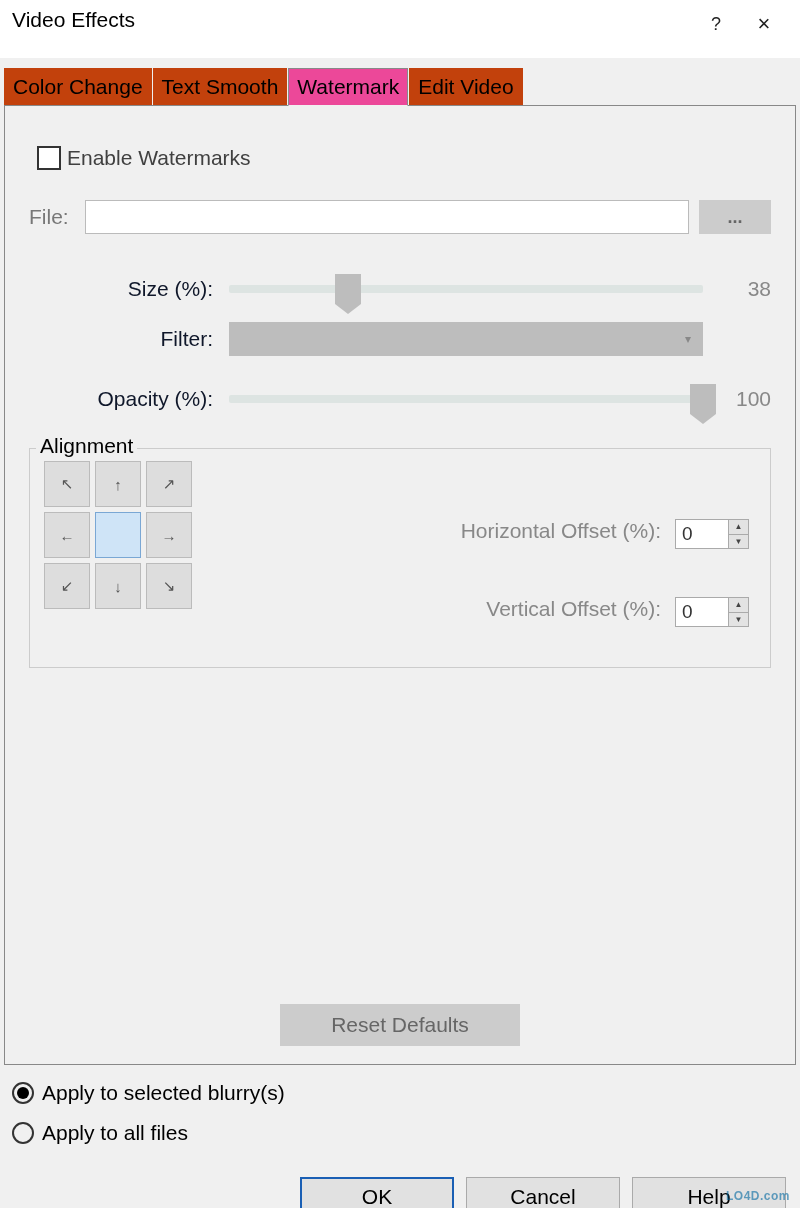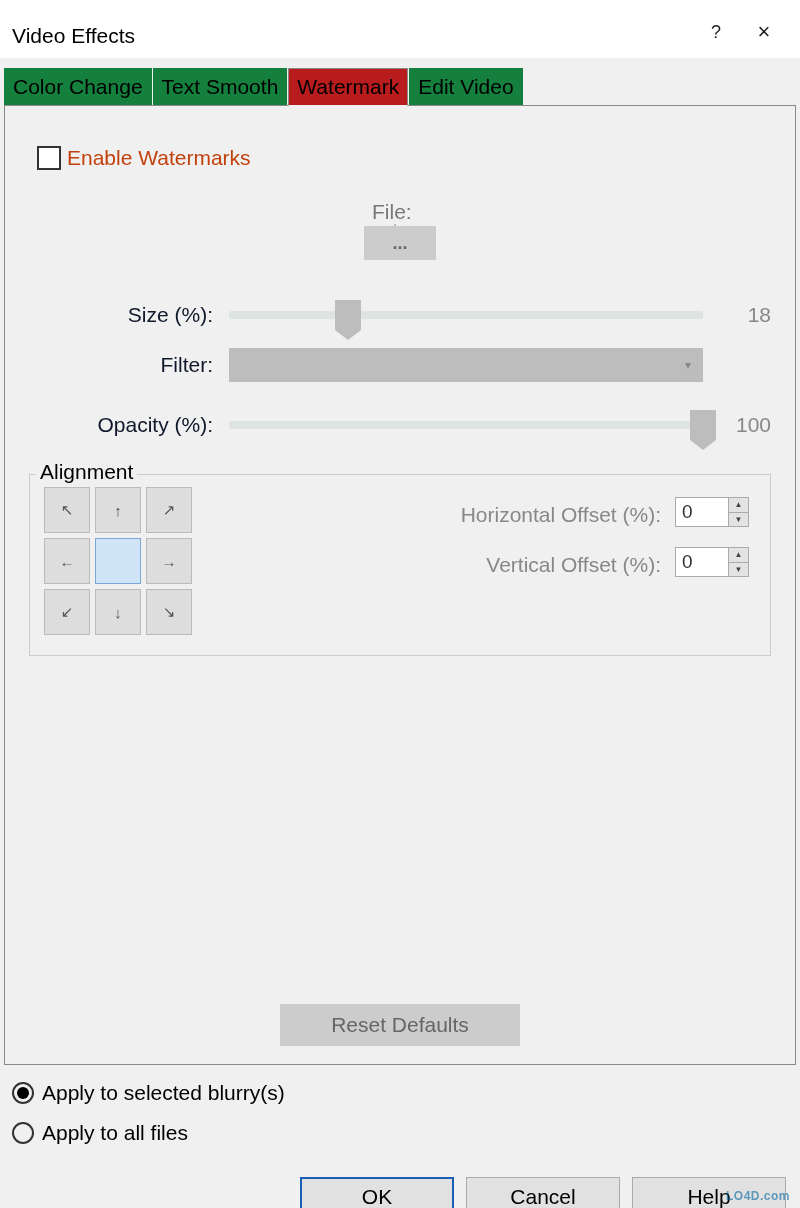--- a/index.html
+++ b/index.html
@@ -1,36 +1,36 @@
 <!DOCTYPE html>
 <html><head>
 <meta charset="utf-8">
 <style>
 * { box-sizing: border-box; font-family: "Segoe UI", Arial, sans-serif; }
 body { margin: 0; background: #fff; width: 800px; height: 1208px; overflow: hidden; position: relative; }
 
-.titlebar { display: flex; align-items: flex-end; padding: 16px 12px 16px 12px; background: #fff; }
+.titlebar { display: flex; align-items: flex-start; padding: 8px 12px 16px 12px; background: #fff; }
 .title { font-size: 21px; color: #000; flex: 1; }
 .title-icon { width: 48px; height: 32px; display: flex; align-items: center; justify-content: center; font-size: 20px; color: #222; }
 .help-icon { font-size: 18px; }
 .close-icon { font-size: 22px; font-weight: 300; }
 
 .dialog-body { background: #f0f0f0; padding: 0; position: absolute; top: 58px; left: 0; right: 0; bottom: 0; }
 
 .tabs-row { display: flex; padding: 10px 4px 0 4px; background: #f0f0f0; position: relative; }
-.tab { padding: 6px 8px; font-size: 21px; color: #000; background: #15803d; border: 1px solid transparent; cursor: pointer; margin-right: 1px; white-space: nowrap; position: relative; }
-.tab.active { background: #b91c1c; border: 1px solid #888; border-bottom: 1px solid #f0f0f0; z-index: 2; }
+.tab { padding: 6px 8px; font-size: 21px; color: #000; background: #c2410c; border: 1px solid transparent; cursor: pointer; margin-right: 1px; white-space: nowrap; position: relative; }
+.tab.active { background: #ec4899; border: 1px solid #888; border-bottom: 1px solid #f0f0f0; z-index: 2; }
 
 .tab-panel { background: #f0f0f0; border: 1px solid #888; margin: -1px 4px 0 4px; padding: 30px 24px 20px 24px; position: relative; height: 960px; }
 
 .checkbox-row { display: flex; align-items: center; margin: 10px 0 30px 8px; }
 .checkbox-box { width: 24px; height: 24px; border: 2px solid #333; background: #fff; margin-right: 6px; }
-.checkbox-label { font-size: 21px; color: #c2410c; }
+.checkbox-label { font-size: 21px; color: #404040; }
 
-.file-row { display: flex; align-items: center; margin: 0 0 36px 0; flex-direction: column; }
+.file-row { display: flex; align-items: center; margin: 0 0 36px 0; }
 .file-label { font-size: 21px; color: #777; width: 56px; }
 .file-input { flex: 1; height: 34px; border: 1px solid #bbb; background: #fff; margin-right: 10px; }
 .browse-btn { width: 72px; height: 34px; background: #ccc; border: none; display: flex; align-items: center; justify-content: center; color: #666; font-size: 18px; font-weight: bold; }
 
 .slider-section { margin-bottom: 30px; }
 .slider-row { display: flex; align-items: center; margin-bottom: 12px; height: 38px; }
 .slider-label { font-size: 21px; color: #0f172a; text-align: right; width: 200px; padding-right: 16px; }
 .slider-track { flex: 1; height: 8px; background: #dde4e2; position: relative; border-radius: 2px; margin-right: 18px; }
 .slider-thumb { position: absolute; top: -11px; width: 26px; height: 30px; background: #bdbdbd; transform: translateX(-50%); }
 .slider-thumb::after { content: ""; position: absolute; bottom: -10px; left: 0; width: 0; height: 0; border-left: 13px solid transparent; border-right: 13px solid transparent; border-top: 10px solid #bdbdbd; }
@@ -38,21 +38,21 @@
 .filter-dropdown { flex: 1; height: 34px; background: #bdbdbd; display: flex; align-items: center; padding: 0 10px; color: #666; font-size: 21px; position: relative; margin-right: 68px; }
 .dropdown-caret { position: absolute; right: 12px; top: 50%; transform: translateY(-50%); color: #888; font-size: 12px; }
 
 .alignment-group { border: 1px solid #ccc; padding: 12px 21px 20px 14px; margin-top: 8px; position: relative; }
 .alignment-legend { position: absolute; top: -15px; left: 6px; background: #f0f0f0; padding: 0 4px; font-size: 21px; color: #000; }
 .alignment-inner { display: flex; gap: 50px; }
 .align-grid { display: grid; grid-template-columns: repeat(3, 46px); grid-template-rows: repeat(3, 46px); gap: 5px; }
 .align-btn { width: 46px; height: 46px; background: #ddd; border: 1px solid #bbb; display: flex; align-items: center; justify-content: center; font-size: 15px; color: #555; cursor: pointer; }
 .align-btn.selected { background: #cfe4f7; border: 1px solid #7aa7d4; }
 .offsets { flex: 1; padding-top: 10px; }
-.offset-row { display: flex; align-items: flex-end; margin-bottom: 20px; }
+.offset-row { display: flex; align-items: flex-start; margin-bottom: 20px; margin-top: 48px; }
 .offset-label { font-size: 21px; color: #888; flex: 1; text-align: right; padding-right: 14px; }
 .offset-input-wrap { display: flex; border: 1px solid #aaa; background: #fff; height: 30px; }
 .offset-input { width: 52px; border: none; padding: 0 6px; font-size: 19px; color: #333; outline: none; }
 .offset-spin { width: 20px; display: flex; flex-direction: column; border-left: 1px solid #aaa; }
 .spin-btn { flex: 1; background: #e3e3e3; display: flex; align-items: center; justify-content: center; font-size: 8px; color: #444; border-bottom: 1px solid #aaa; cursor: pointer; }
 .spin-btn:last-child { border-bottom: none; }
 
 .reset-btn { width: 240px; height: 42px; background: #ccc; border: none; font-size: 21px; color: #666; position: absolute; bottom: 18px; left: 50%; transform: translateX(-50%); }
 
 .radio-row { display: flex; align-items: center; margin-left: 12px; margin-top: 16px; }
@@ -96,21 +96,21 @@
       <div class="file-input"></div>
       <div class="browse-btn">...</div>
     </div>
 
     <div class="slider-section">
       <div class="slider-row">
         <div class="slider-label">Size (%):</div>
         <div class="slider-track">
           <div class="slider-thumb" style="left:25%"></div>
         </div>
-        <div class="slider-value">18</div>
+        <div class="slider-value">38</div>
       </div>
 
       <div class="slider-row">
         <div class="slider-label">Filter:</div>
         <div class="filter-dropdown">
           <span class="dropdown-caret">▾</span>
         </div>
       </div>
 
       <div class="slider-row" style="margin-top:22px">

